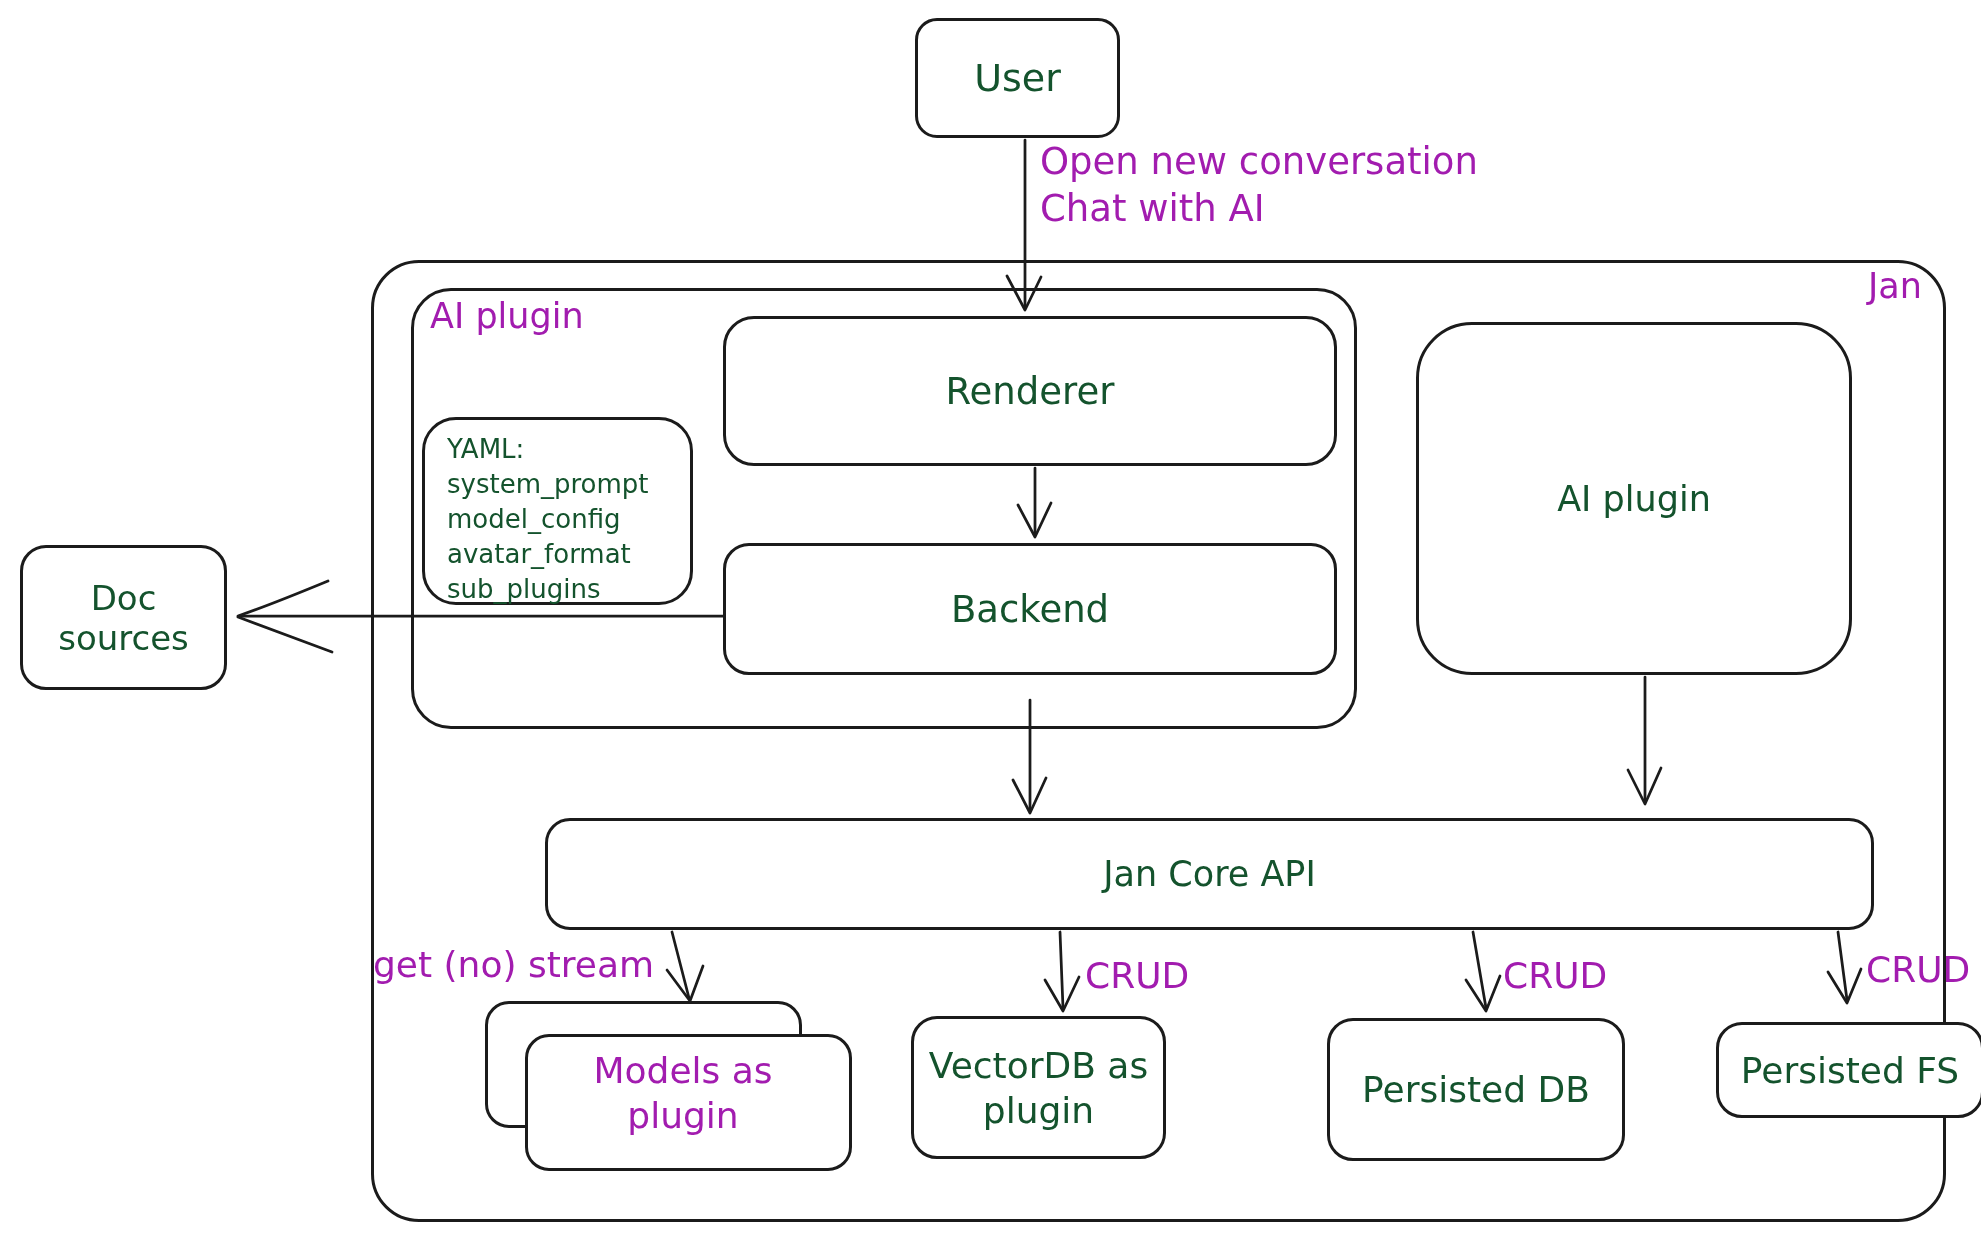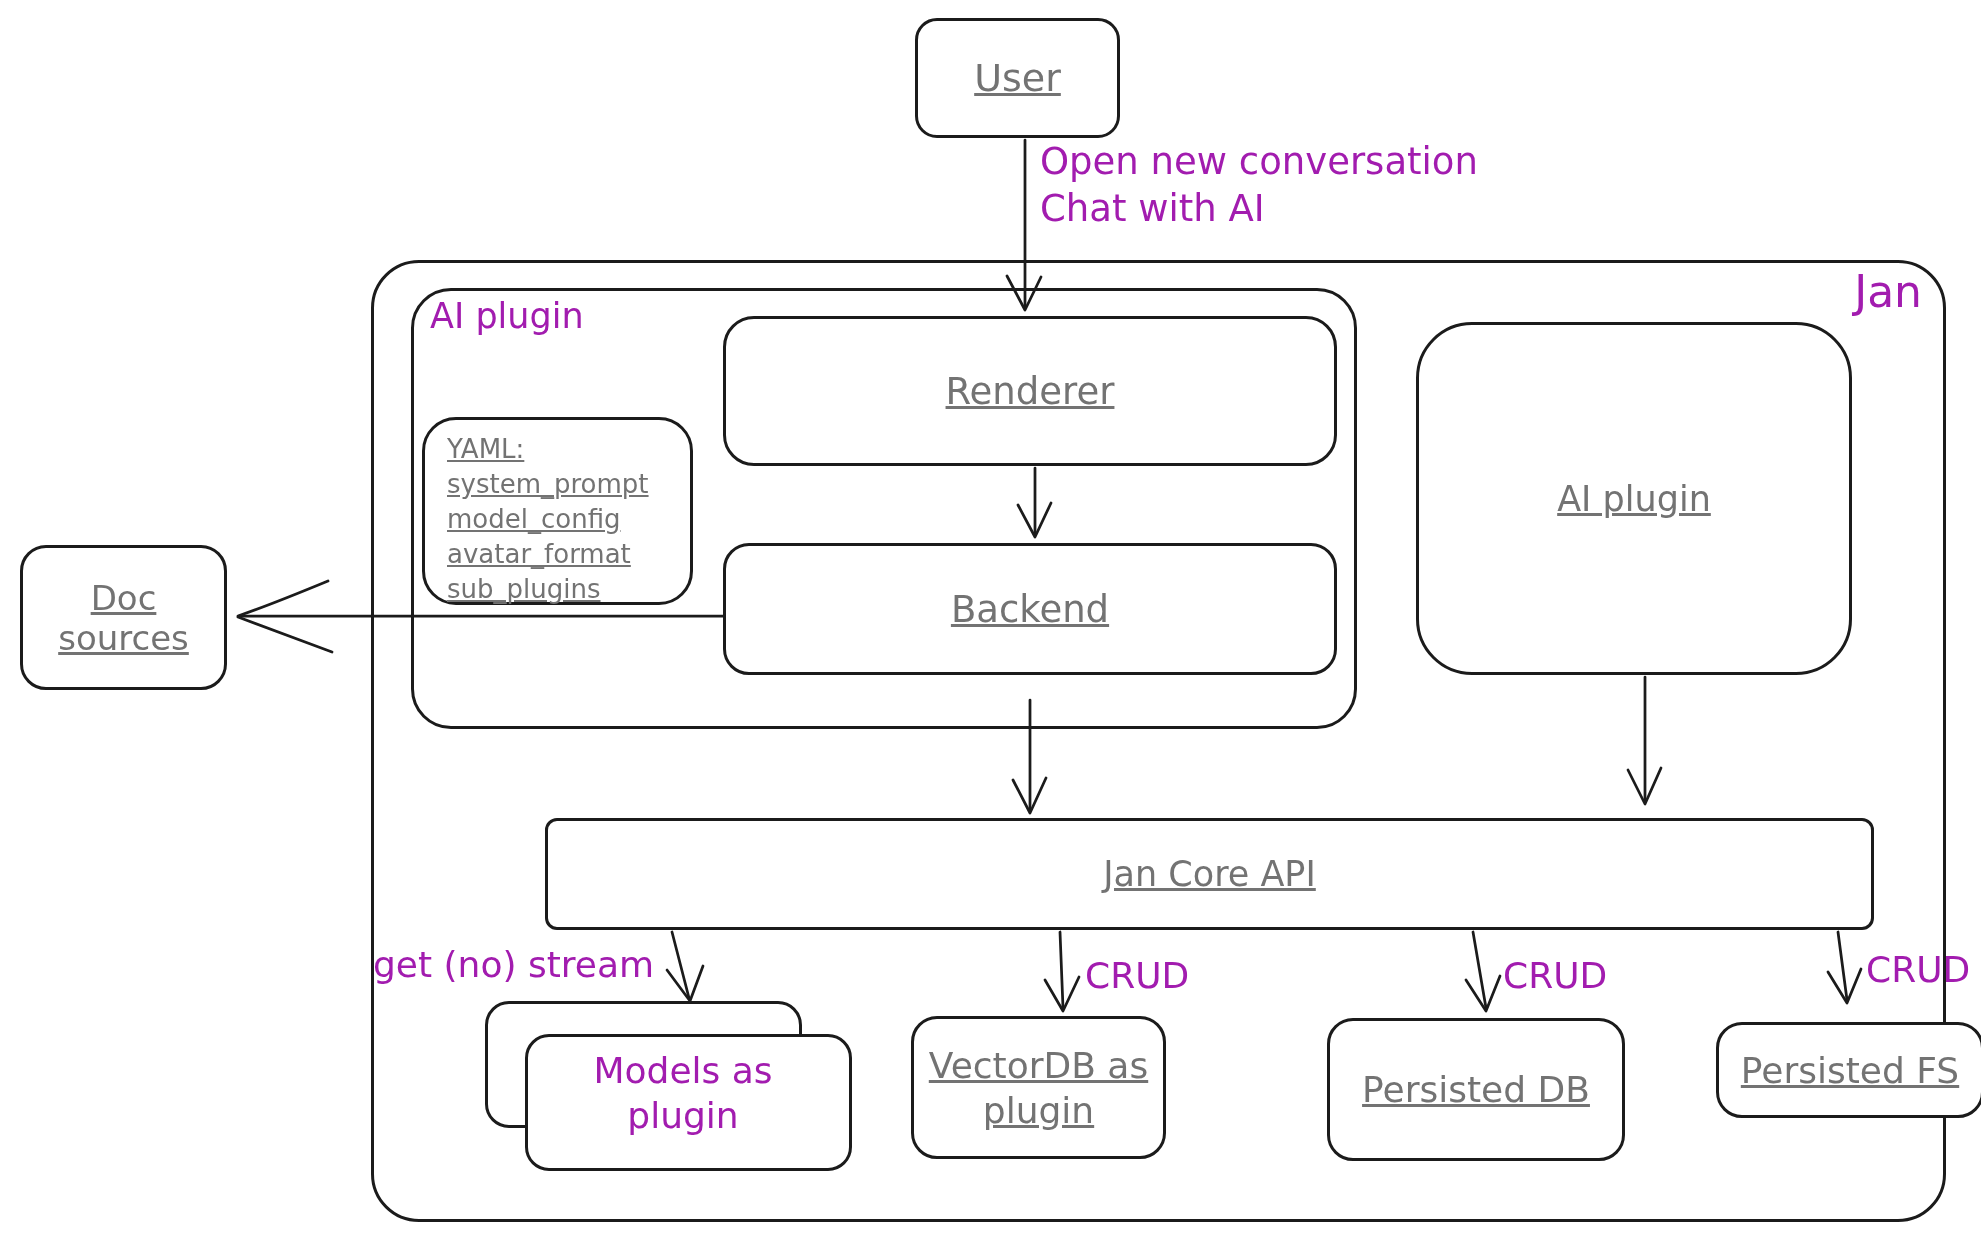--- a/index.html
+++ b/index.html
@@ -15,51 +15,50 @@
   .node {
     position: absolute;
     border: 3px solid #1b1b1b;
     border-radius: 26px;
     background: #ffffff;
     display: flex;
     align-items: center;
     justify-content: center;
     text-align: center;
     box-sizing: border-box;
-    color: #737373;
-    text-decoration: underline;
+    color: #14532d;
   }
   .container-node { background: #ffffff; }
   .label {
     position: absolute;
     color: #a21caf;
     white-space: nowrap;
   }
   .multiline { white-space: pre-line; }
 
   #jan-container        { left: 371px;  top: 260px;  width: 1575px; height: 962px; border-radius: 48px; }
   #ai-plugin-container  { left: 411px;  top: 288px;  width: 946px;  height: 441px; border-radius: 40px; }
   #user-box             { left: 915px;  top: 18px;   width: 205px;  height: 120px; border-radius: 22px; font-size: 38px; }
   #renderer-box         { left: 723px;  top: 316px;  width: 614px;  height: 150px; font-size: 37px; border-radius: 31px; }
   #backend-box          { left: 723px;  top: 543px;  width: 614px;  height: 132px; font-size: 37px; }
   #yaml-note            { left: 422px;  top: 410px;  width: 271px;  height: 188px; border-radius: 34px;
                           font-size: 26px; line-height: 35px; align-items: flex-start; justify-content: flex-start;
                           text-align: left; padding: 12px 10px 10px 22px; margin-top: 7px; }
   #doc-sources-box      { left: 20px;   top: 545px;  width: 207px;  height: 145px; font-size: 34px; }
   #ai-plugin-right-box  { left: 1416px; top: 322px;  width: 436px;  height: 353px; border-radius: 56px; font-size: 35px; }
-  #jan-core-box         { left: 545px;  top: 818px;  width: 1329px; height: 112px; border-radius: 12px; font-size: 35px; align-items: center; }
+  #jan-core-box         { left: 545px;  top: 818px;  width: 1329px; height: 112px; border-radius: 25px; font-size: 35px; align-items: center; }
   #models-back-box      { left: 485px;  top: 1001px; width: 317px;  height: 127px; border-radius: 24px; }
   #models-front-box     { left: 525px;  top: 1034px; width: 327px;  height: 137px; border-radius: 24px; }
   #models-label         { left: 533px;  top: 1048px; width: 300px;  text-align: center; font-size: 36px; line-height: 45px; }
   #vectordb-box         { left: 911px;  top: 1016px; width: 255px;  height: 143px; font-size: 36px; line-height: 45px; }
   #persisted-db-box     { left: 1327px; top: 1018px; width: 298px;  height: 143px; font-size: 36px; }
   #persisted-fs-box     { left: 1674px; top: 1022px; width: 268px;  height: 96px; font-size: 36px; margin-left: 42px; }
 
   #open-conv-label      { left: 1040px; top: 138px;  font-size: 37px; line-height: 47px; }
-  #jan-label            { left: 1700px; top: 266px;  width: 222px; text-align: right; font-size: 44px; }
+  #jan-label            { left: 1700px; top: 266px;  width: 222px; text-align: right; font-size: 35px; }
   #ai-plugin-label      { left: 430px;  top: 296px;  font-size: 35px; }
   #get-no-stream-label  { left: 373px;  top: 944px;  font-size: 36px; }
   #crud-label-1         { left: 1085px; top: 955px;  font-size: 36px; }
   #crud-label-2         { left: 1503px; top: 955px;  font-size: 36px; }
   #crud-label-3         { left: 1866px; top: 949px;  font-size: 36px; }
 
   svg#arrows { position: absolute; left: 0; top: 0; width: 1981px; height: 1246px; pointer-events: none; }
   svg#arrows path { stroke: #1b1b1b; stroke-width: 2.75; fill: none; stroke-linecap: round; stroke-linejoin: round; }
 </style>
 </head>

